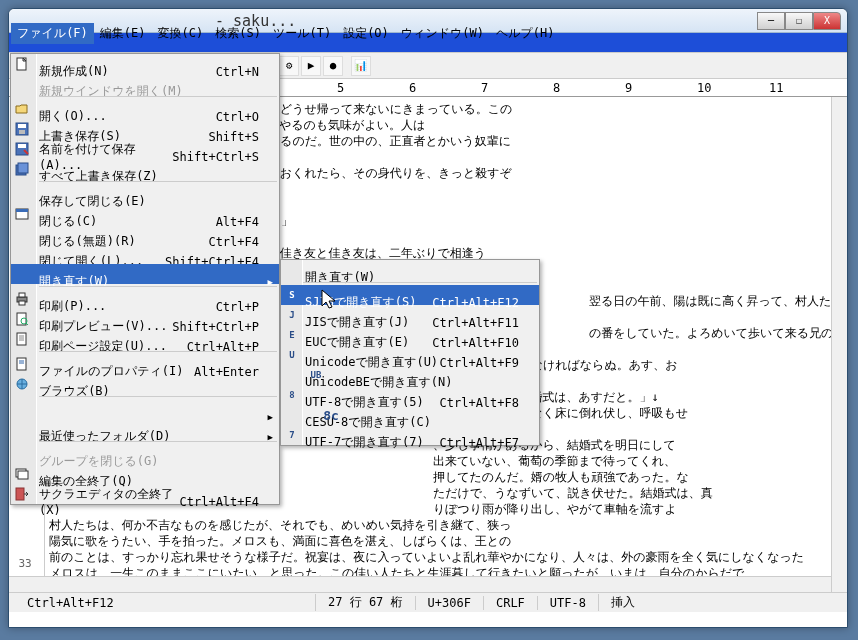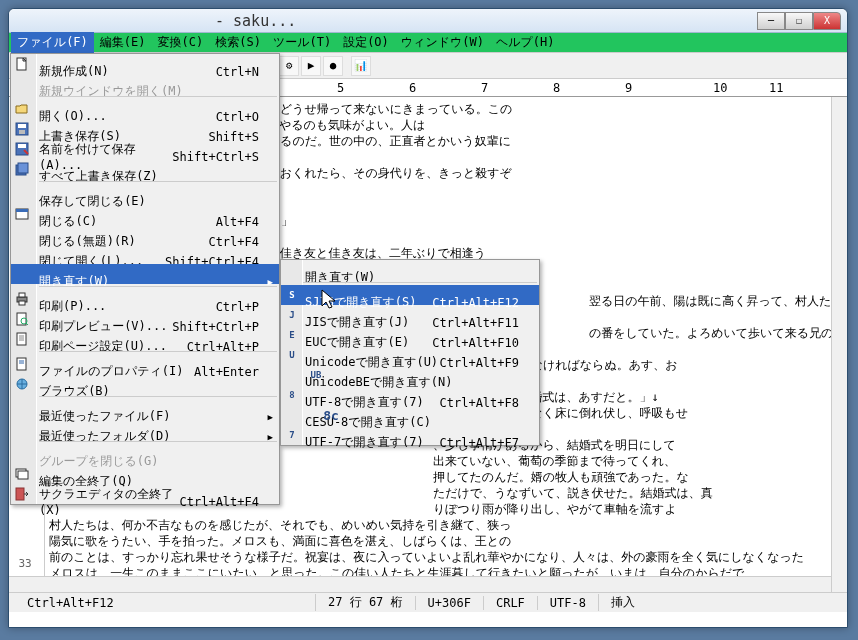--- a/index.html
+++ b/index.html
@@ -3,21 +3,21 @@
 <meta charset="utf-8">
 <style>
 *{margin:0;padding:0;box-sizing:border-box;font-family:"MS Gothic","Meiryo",monospace;font-size:12px;user-select:none}
 body{background:#5a7ba0;width:858px;height:640px;overflow:hidden;position:relative}
 .window{position:absolute;left:8px;top:8px;width:840px;height:620px;background:#fff;border:1px solid #2c4d6e;border-radius:6px 6px 0 0;box-shadow:0 0 8px rgba(0,0,0,.3)}
 .titlebar{height:24px;background:linear-gradient(#eef4fb,#d6e4f4);border-bottom:1px solid #a0b8d0;display:flex;align-items:center;padding:0 6px;border-radius:6px 6px 0 0}
 .title-text{flex:1;color:#333;font-size:15px;padding-left:200px}
 .winbtns{display:flex;gap:0}
 .winbtn{width:28px;height:18px;border:1px solid #888;background:linear-gradient(#f8f8f8,#d0d0d0);display:flex;align-items:center;justify-content:center;font-size:10px}
 .winbtn.close{background:linear-gradient(#e88,#c33);color:#fff;border-radius:0 4px 0 0}
-.menubar{height:20px;background:#22c55e;border-bottom:1px solid #ccc;display:flex;align-items:center;padding:0 2px}
+.menubar{height:20px;background:#1d4ed8;border-bottom:1px solid #ccc;display:flex;align-items:flex-end;padding:8px 2px}
 .menuitem{padding:2px 6px;cursor:pointer}
 .menuitem.active{background:#316ac5;color:#fff}
 .toolbar{height:26px;background:#f0f0f0;border-bottom:1px solid #ccc;display:flex;align-items:center;padding:0 4px;gap:2px}
 .tbtn{width:20px;height:20px;border:1px solid #ddd;background:#f8f8f8;display:flex;align-items:center;justify-content:center;font-size:11px}
 .tsep{width:4px}
 .ruler{height:18px;background:#fff;border-bottom:1px solid #999;display:flex;align-items:flex-end;font-size:9px;padding-left:40px;position:relative;overflow:hidden}
 .ruler .rlabel{position:absolute;top:2px}
 .editor{position:relative;height:495px;overflow:hidden;background:#fff}
 .text-area{padding:4px 4px 4px 40px;line-height:16px;color:#000;white-space:pre-wrap;word-break:break-all;font-size:12px}
 .gutter{position:absolute;left:0;top:0;width:36px;height:100%;background:#fff;border-right:1px solid #ccc}
@@ -92,21 +92,21 @@
   <div class="ruler" id="ruler">
       <span class="rlabel" style="left: 40px;">1</span>
       <span class="rlabel" style="left: 112px;">2</span>
       <span class="rlabel" style="left: 184px;">3</span>
       <span class="rlabel" style="left: 256px;">4</span>
       <span class="rlabel" style="left: 328px;">5</span>
       <span class="rlabel" style="left: 400px;">6</span>
       <span class="rlabel" style="left: 472px;">7</span>
       <span class="rlabel" style="left: 544px;">8</span>
       <span class="rlabel" style="left: 616px;">9</span>
-      <span class="rlabel" style="left: 704px;">10</span>
+      <span class="rlabel" style="left: 688px;">10</span>
       <span class="rlabel" style="left: 760px;">11</span>
     </div>
 
   <div class="editor">
     <div class="gutter">
       <div class="lnum" style="top:460px">33</div>
     </div>
     <div class="text-area">と北叟笑んだ。生意気なことを言うわい。どうせ帰って来ないにきまっている。この
 も亦面白い。人質の男を、三日目に殺してやるのも気味がよい。人は
 願して、その身代りの男を磔刑に処してやるのだ。世の中の、正直者とかいう奴輩に
@@ -293,21 +293,20 @@
           <svg width="14" height="14">
             <circle cx="7" cy="7" r="5" fill="#6ab0e0" stroke="#2a6da0"></circle>
             <path d="M2 7h10M7 2v10" stroke="#2a6da0"></path>
           </svg>
         </span>
         <span class="label">ブラウズ(B)</span>
       </div>
       <div class="dd-row sep"></div>
       <div class="dd-row">
         <span class="icon-col"></span>
-        <span class="label">最近使ったファイル(F)</span>
         <span class="arrow">▶</span>
       </div>
       <div class="dd-row">
         <span class="icon-col"></span>
         <span class="label">最近使ったフォルダ(D)</span>
         <span class="arrow">▶</span>
       </div>
       <div class="dd-row sep"></div>
       <div class="dd-row disabled">
         <span class="icon-col"></span>
@@ -362,21 +361,21 @@
         <span class="icon-col" style="font-size: 9px; font-weight: bold; color: rgb(42, 77, 136);">U</span>
         <span class="label">Unicodeで開き直す(U)</span>
         <span class="sc">Ctrl+Alt+F9</span>
       </div>
       <div class="dd-row">
         <span class="icon-col" style="font-size: 9px; font-weight: bold; color: rgb(42, 77, 136); margin-left: 24px;">UB</span>
         <span class="label">UnicodeBEで開き直す(N)</span>
       </div>
       <div class="dd-row">
         <span class="icon-col" style="font-size: 9px; font-weight: bold; color: rgb(42, 77, 136);">8</span>
-        <span class="label">UTF-8で開き直す(7)</span>
+        <span class="label">UTF-8で開き直す(5)</span>
         <span class="sc">Ctrl+Alt+F8</span>
       </div>
       <div class="dd-row">
         <span class="icon-col" style="font-size: 13px; font-weight: bold; color: rgb(42, 77, 136); margin-left: 39px;">8c</span>
         <span class="label">CESU-8で開き直す(C)</span>
       </div>
       <div class="dd-row">
         <span class="icon-col" style="font-size: 9px; font-weight: bold; color: rgb(42, 77, 136);">7</span>
         <span class="label">UTF-7で開き直す(7)</span>
         <span class="sc">Ctrl+Alt+F7</span>

